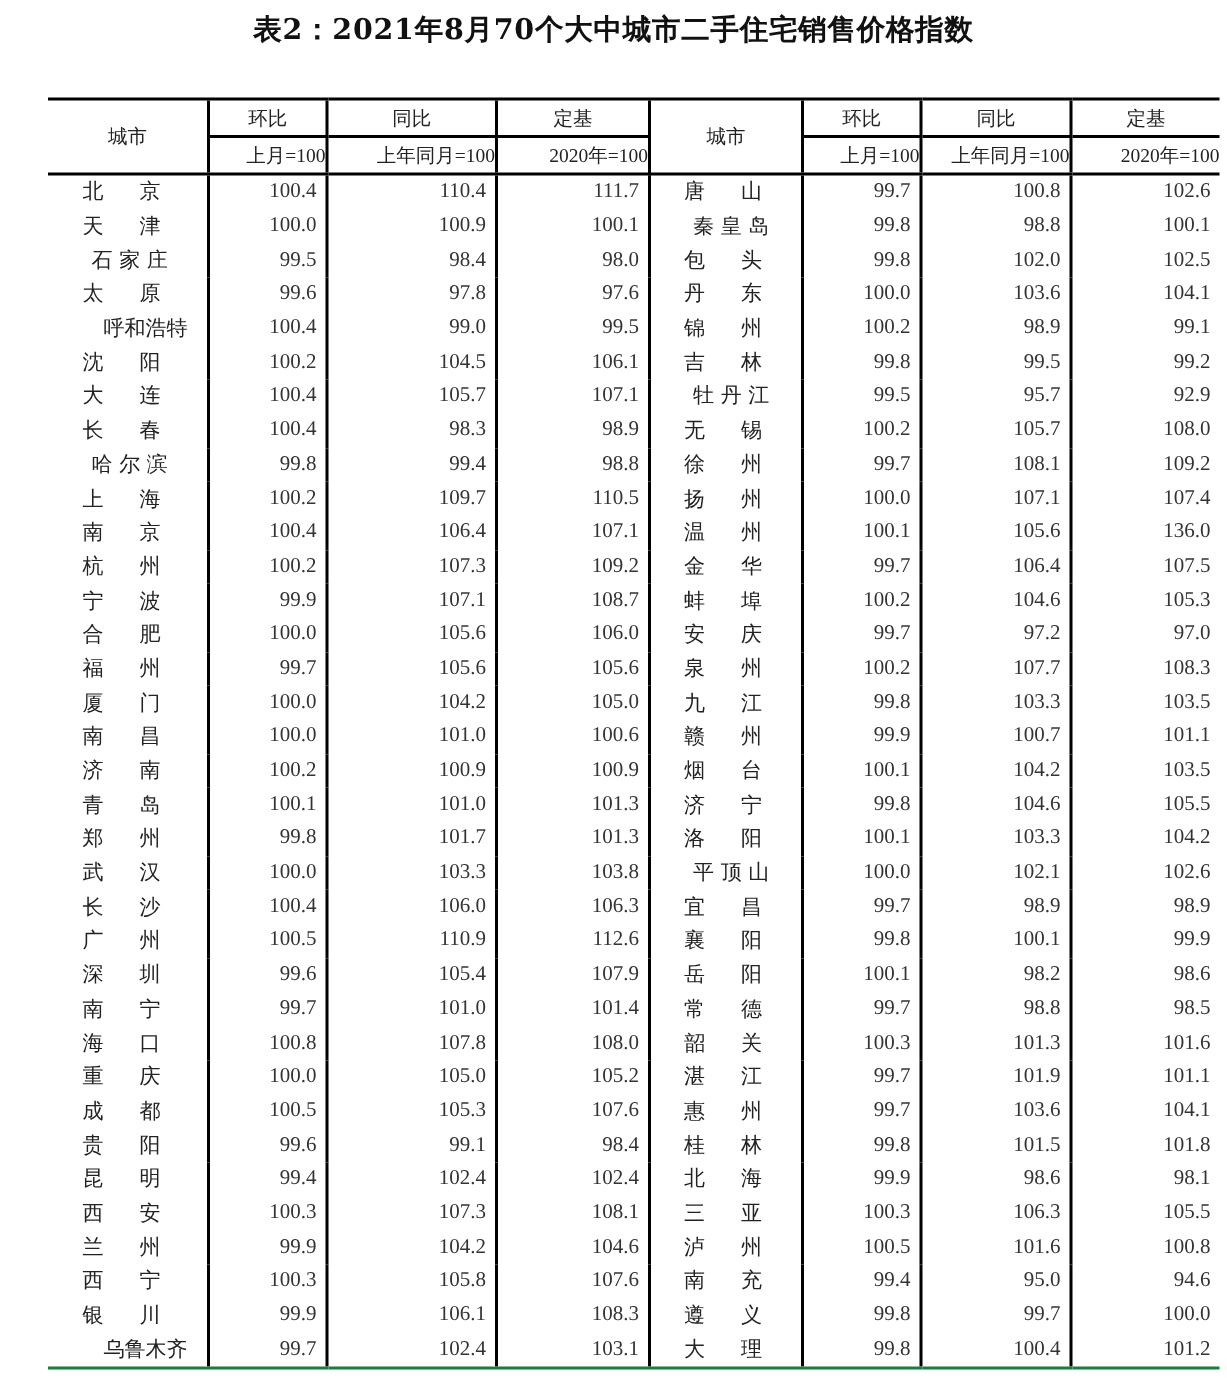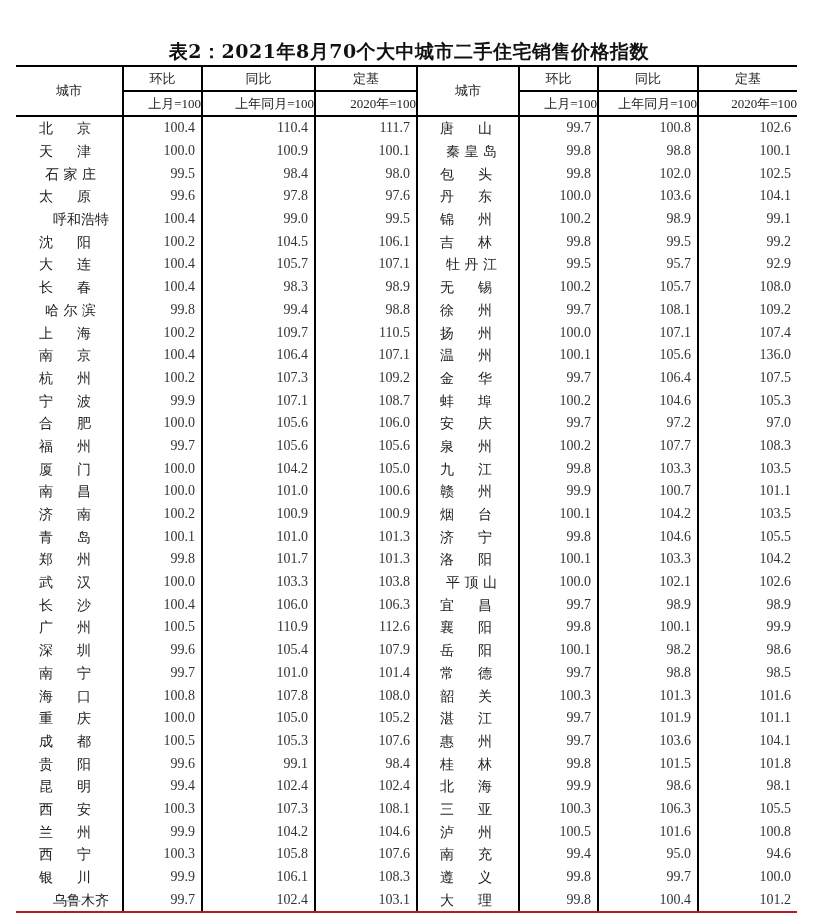--- a/index.html
+++ b/index.html
@@ -1,21 +1,21 @@
 <!DOCTYPE html>
 <html><head>
 <meta charset="utf-8">
 <style>
   html, body { margin: 0; padding: 0; background: #ffffff; }
   body { width: 818px; height: 920px; position: relative; overflow: hidden;
          font-family: "DejaVu Serif", "Liberation Serif", serif; color: #222; }
   .title { position: absolute; top: 7px; left: 0; width: 818px; text-align: center;
            font-family: "DejaVu Serif", "Liberation Serif", serif; font-weight: bold;
-           font-size: 19px; color: #111; letter-spacing: 0.5px; margin-top: 32px; }
-  table.idx { position: absolute; left: 16px; top: 65px; width: 781px;
+           font-size: 19px; color: #111; letter-spacing: 0.5px; }
+  table.idx { position: absolute; left: 32px; top: 65px; width: 781px;
               border-collapse: collapse; table-layout: fixed; }
   table.idx col.c-city { width: 107px; }
   table.idx col.c-mom  { width: 79px; }
   table.idx col.c-yoy  { width: 113px; }
   table.idx col.c-base { width: 102px; }
   table.idx col.c-city2 { width: 102px; }
   table.idx col.c-mom2 { width: 79px; }
   table.idx col.c-yoy2 { width: 100px; }
   table.idx col.c-base2 { width: 99px; }
   table.idx th { font-weight: normal; font-family: "DejaVu Sans", "Liberation Sans", sans-serif;
@@ -24,21 +24,21 @@
   table.idx thead tr:first-child th { border-top: 2px solid #000; }
   table.idx th.first { border-left: none; }
   table.idx th.sub { font-family: "Liberation Serif", "DejaVu Serif", serif; font-size: 13px; text-align: right; }
   table.idx td { height: 22.7px; padding: 0; font-size: 13px; line-height: 22px; color: #333; }
   table.idx td.num { text-align: right; padding-right: 6px;
                      font-family: "Liberation Serif", "DejaVu Serif", serif; font-size: 14px;
                      border-left: 2px solid #000; }
   table.idx td.city { font-family: "DejaVu Sans", "Liberation Sans", sans-serif; font-size: 14px;
                       text-align: left; padding-left: 23px; white-space: pre; color: #222; }
   table.idx td.city2 { border-left: 2px solid #000; padding-left: 22px; }
-  table.idx tbody tr:last-child td { border-bottom: 2px solid #b91c1c; }
+  table.idx tbody tr:last-child td { border-bottom: 2px solid #15803d; }
   .city-inner { display: inline-block; width: 52px; text-align: justify; text-align-last: justify; }
   .city-inner.long3 { width: 46px; margin-left: 6px; }
   .city-inner.long4 { width: 54px; padding-left: 14px; }
 </style>
 </head>
 <body>
 
 <div class="title">表2：2021年8月70个大中城市二手住宅销售价格指数</div>
 
 <table class="idx">

